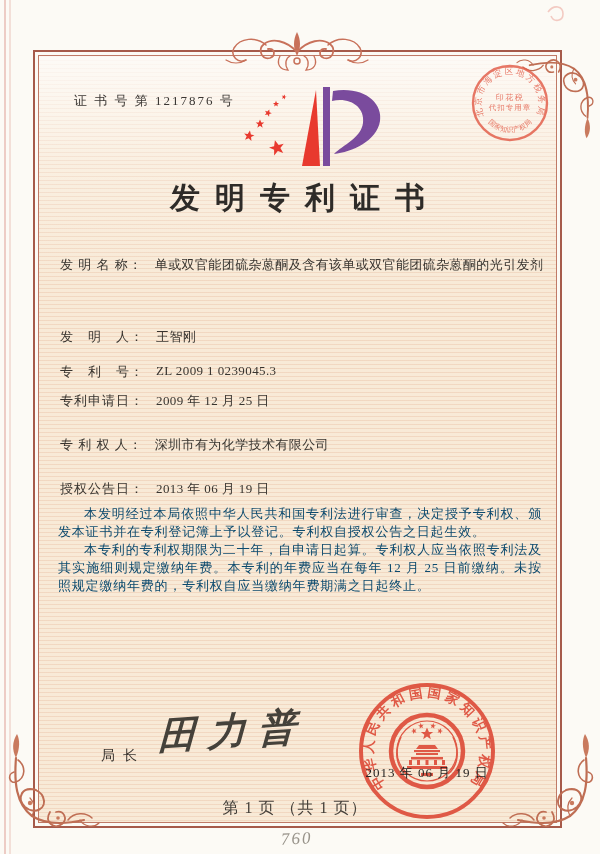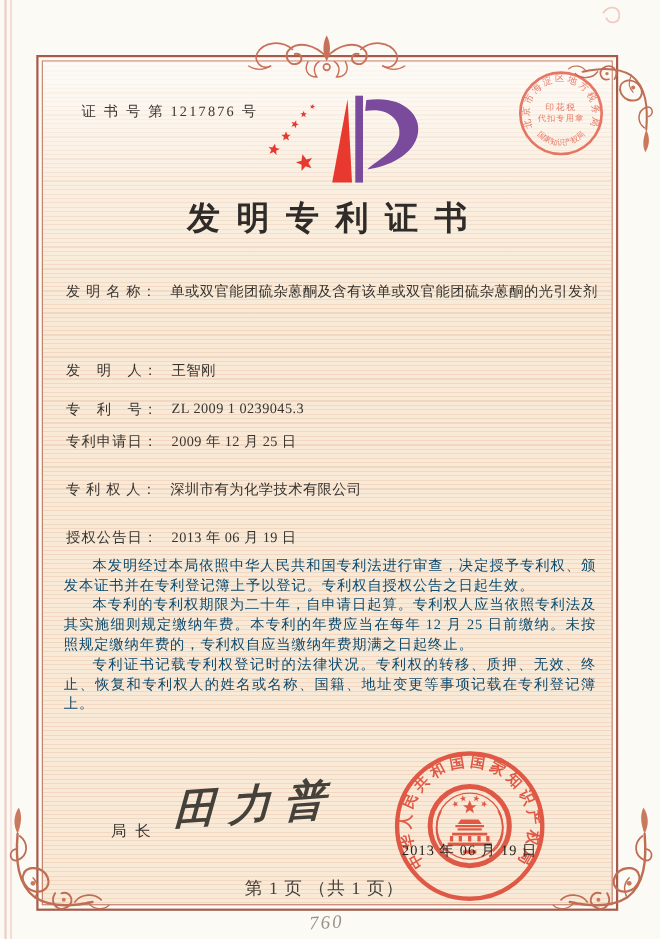--- a/index.html
+++ b/index.html
@@ -133,21 +133,20 @@
   <span class="val">深圳市有为化学技术有限公司</span>
 </div>
 <div class="abs field-row row-grant">
   <span class="lbl">授权公告日：</span>
   <span class="val">2013 年 06 月 19 日</span>
 </div>
 
 <div class="abs body-text">
   <p>本发明经过本局依照中华人民共和国专利法进行审查，决定授予专利权、颁发本证书并在专利登记簿上予以登记。专利权自授权公告之日起生效。</p>
   <p>本专利的专利权期限为二十年，自申请日起算。专利权人应当依照专利法及其实施细则规定缴纳年费。本专利的年费应当在每年 12 月 25 日前缴纳。未按照规定缴纳年费的，专利权自应当缴纳年费期满之日起终止。</p>
-  <p>专利证书记载专利权登记时的法律状况。专利权的转移、质押、无效、终止、恢复和专利权人的姓名或名称、国籍、地址变更等事项记载在专利登记簿上。</p>
 </div>
 
 <div class="abs signer-title">局长</div>
 <div class="abs signature">田力普</div>
 
 <svg class="abs tax-seal" width="80" height="80" viewBox="-40 -40 80 80">
   <defs>
     <path id="taxTop" d="M -26 12.9 A 29 29 0 1 1 26 12.9" fill="none"></path>
     <path id="taxBot" d="M -22 19 A 29 29 0 0 0 22 19" fill="none"></path>
   </defs>

